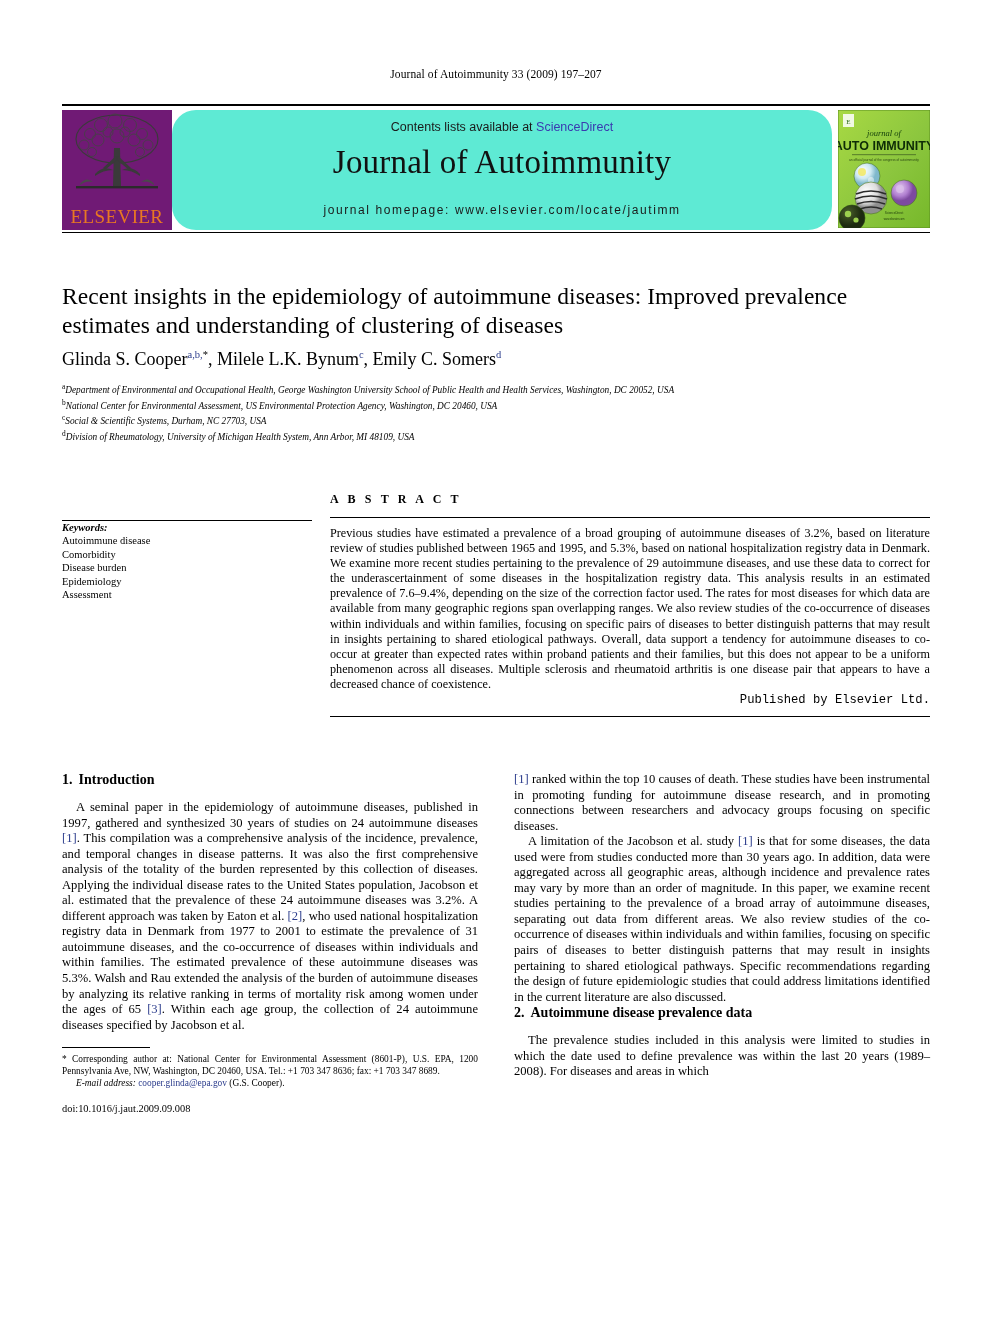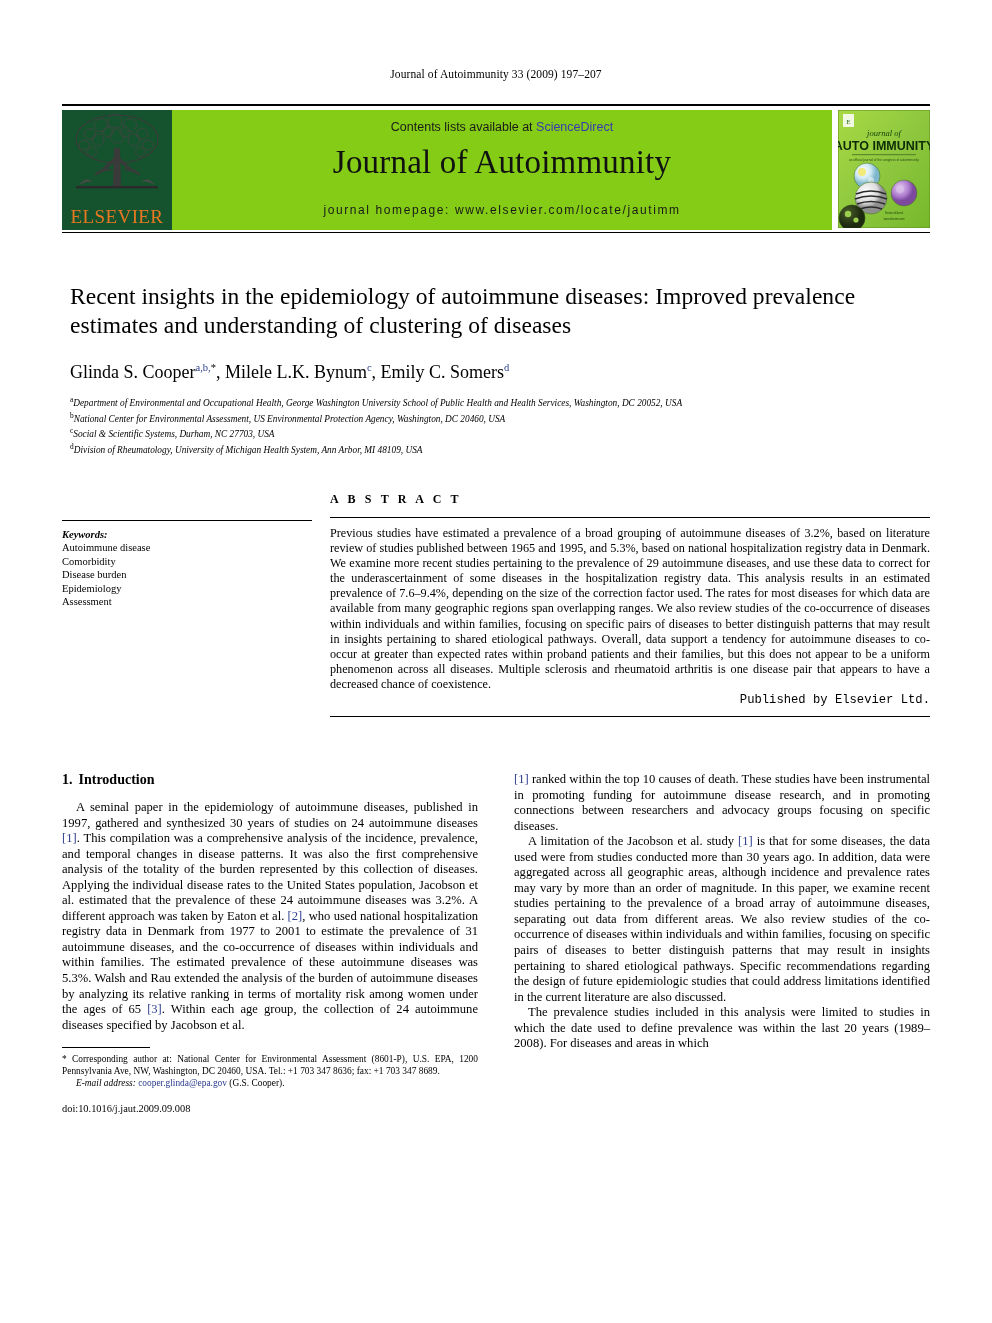--- a/index.html
+++ b/index.html
@@ -44,42 +44,43 @@
     position: absolute;
     top: 4px; left: 0;
     width: 868px; height: 120px;
     display: flex;
     align-items: stretch;
   }
   .elsevier-logo {
     width: 110px;
     flex: 0 0 110px;
     position: relative;
-    background: #14532d;
+    background: #701a75;
   }
   .elsevier-tree {
     position: absolute;
     top: 2px; left: 8px;
     width: 94px; height: 92px;
   }
   .elsevier-word {
     position: absolute;
     bottom: 2px; left: 4px;
     width: 102px;
     text-align: center;
     font-family: "Liberation Serif", serif;
     font-size: 19px;
     letter-spacing: .4px;
     color: #e87722;
     font-weight: 400;
   }
   .journal-band {
     flex: 1 1 auto;
-    background: #84cc16;
+    background: #5eead4;
     position: relative;
+    border-radius: 24px;
   }
   .contents-line {
     position: absolute;
     top: 10px; left: 0; right: 0;
     text-align: center;
     font-family: "Liberation Sans", sans-serif;
     font-size: 12.5px;
     color: #1a1a1a;
   }
   .contents-line .sd {
@@ -111,30 +112,30 @@
     background: #fff;
   }
 
   
   .rule-thin {
     position: absolute;
     left: 62px;
     width: 868px;
     border-top: 1px solid #000;
   }
-  .title-block { position: absolute; left: 70px; width: 868px; top: 282px; }
+  .title-block { position: absolute; left: 62px; width: 868px; top: 282px; }
   .art-title {
     font-size: 23.5px;
     line-height: 29px;
     font-weight: 400;
     margin: 0;
     letter-spacing: .05px;
   }
   .authors {
-    margin-top: 17px;
+    margin-top: 4px;
     font-size: 18px;
     line-height: 22px;
   }
   .authors sup { font-size: 10.5px; color: #2b3c8c; vertical-align: super; }
   .authors sup.star { color: #000; }
   .affils {
     margin-top: 11px;
     font-size: 9.3px;
     line-height: 12.4px;
     font-style: italic;
@@ -148,21 +149,21 @@
   
   .abs-wrap {
     position: absolute;
     left: 62px;
     top: 492px;
     width: 868px;
     display: flex;
   }
   .kw-col { width: 268px; flex: 0 0 268px; padding-right: 18px; box-sizing: border-box; }
   .kw-rule { border-top: 1px solid #000; margin-top: 28px; }
-  .kw-body { margin-top: 7px; font-size: 10.5px; line-height: 13.4px; }
+  .kw-body { font-size: 10.5px; line-height: 13.4px; }
   .kw-head { font-style: italic; font-weight: bold; }
   .abs-col { flex: 1 1 auto; width: 600px; }
   .abs-head {
     font-family: "Liberation Serif", serif;
     font-size: 12px;
     font-weight: bold;
     letter-spacing: 3.2px;
   }
   .abs-rule-top { border-top: 1px solid #000; margin-top: 10px; }
   .abs-text {
@@ -390,18 +391,21 @@
 
       <div class="issn-block">
         <div>doi:10.1016/j.jaut.2009.09.008</div>
       </div>
     </div>
 
     <div class="col">
       <p class="body cont"><span class="cite">[1]</span><span> ranked within the top 10 causes of death. These studies have been instrumental in promoting funding for autoimmune disease research, and in promoting connections between researchers and advocacy groups focusing on specific diseases.</span></p>
       <p class="body"><span>A limitation of the Jacobson et al. study </span><span class="cite">[1]</span><span> is that for some diseases, the data used were from studies conducted more than 30 years ago. In addition, data were aggregated across all geographic areas, although incidence and prevalence rates may vary by more than an order of magnitude. In this paper, we examine recent studies pertaining to the prevalence of a broad array of autoimmune diseases, separating out data from different areas. We also review studies of the co-occurrence of diseases within individuals and within families, focusing on specific pairs of diseases to better distinguish patterns that may result in insights pertaining to shared etiological pathways. Specific recommendations regarding the design of future epidemiologic studies that could address limitations identified in the current literature are also discussed.</span></p>
 
+      <h2 class="sec sec2-gap">
+        <span class="num">2.</span><span>Autoimmune disease prevalence data</span>
+      </h2>
       <p class="body">The prevalence studies included in this analysis were limited to studies in which the date used to define prevalence was within the last 20 years (1989–2008). For diseases and areas in which</p>
     </div>
 
   </div>
 
 </div>
 
 </body></html>

